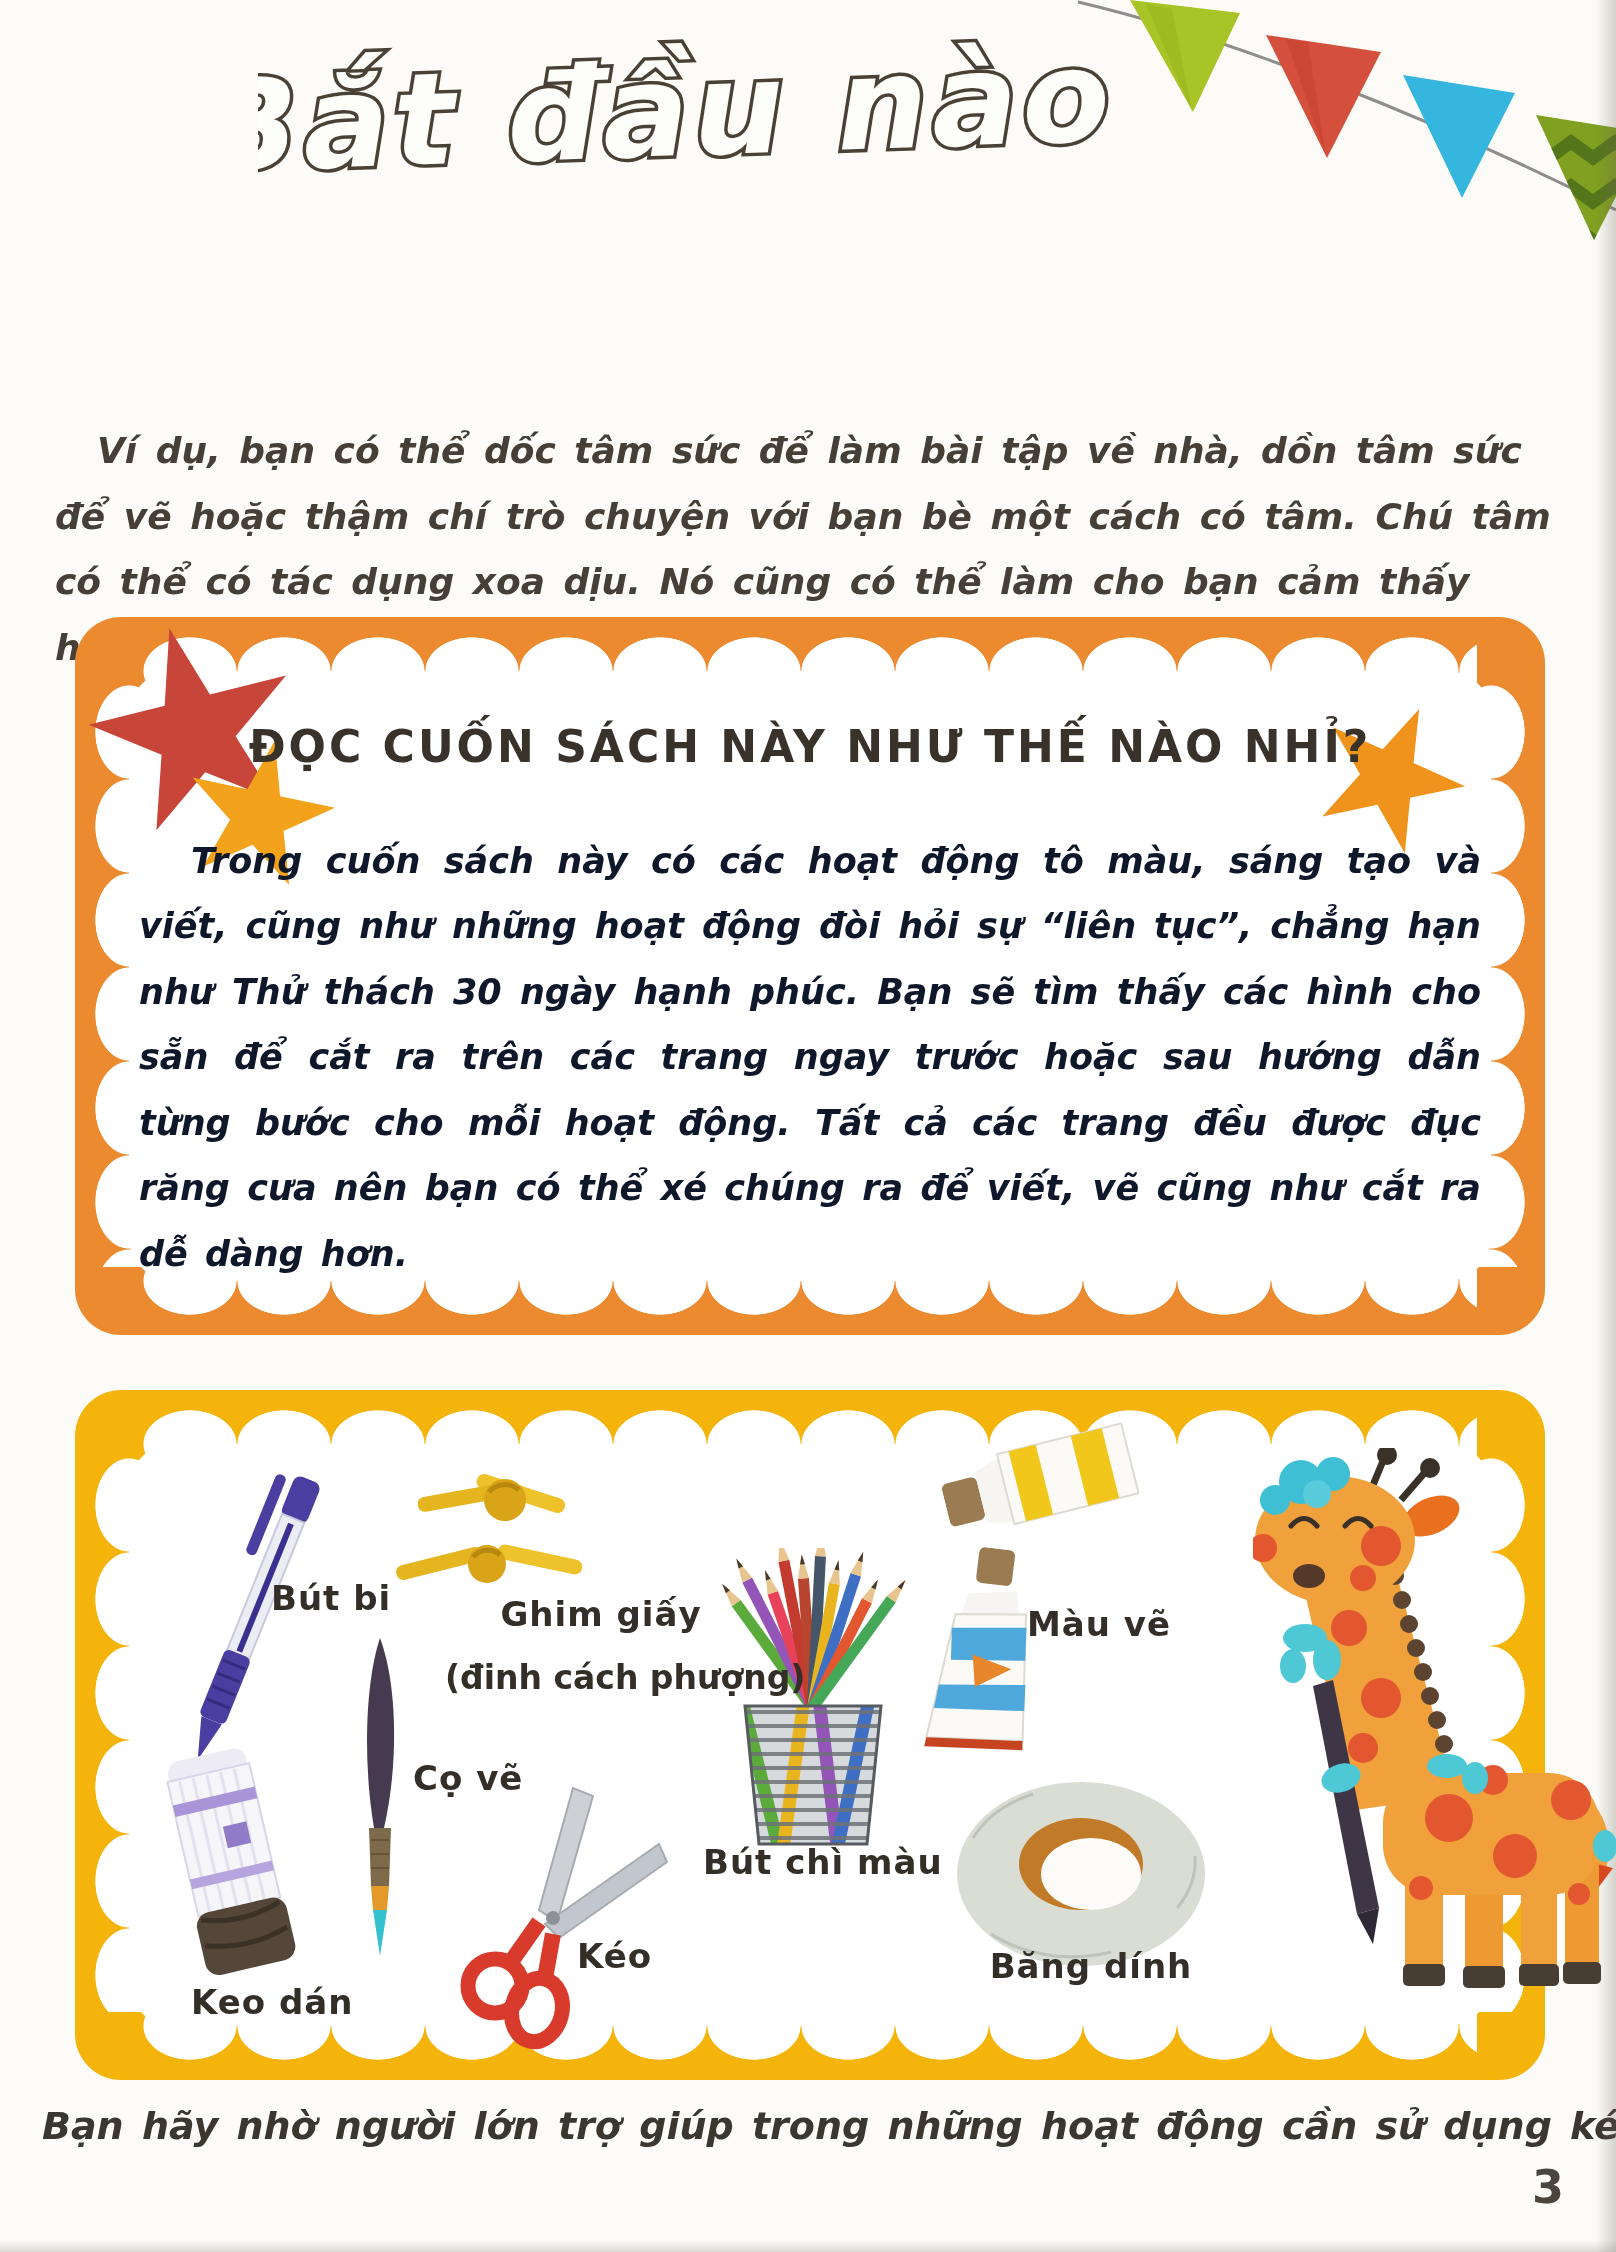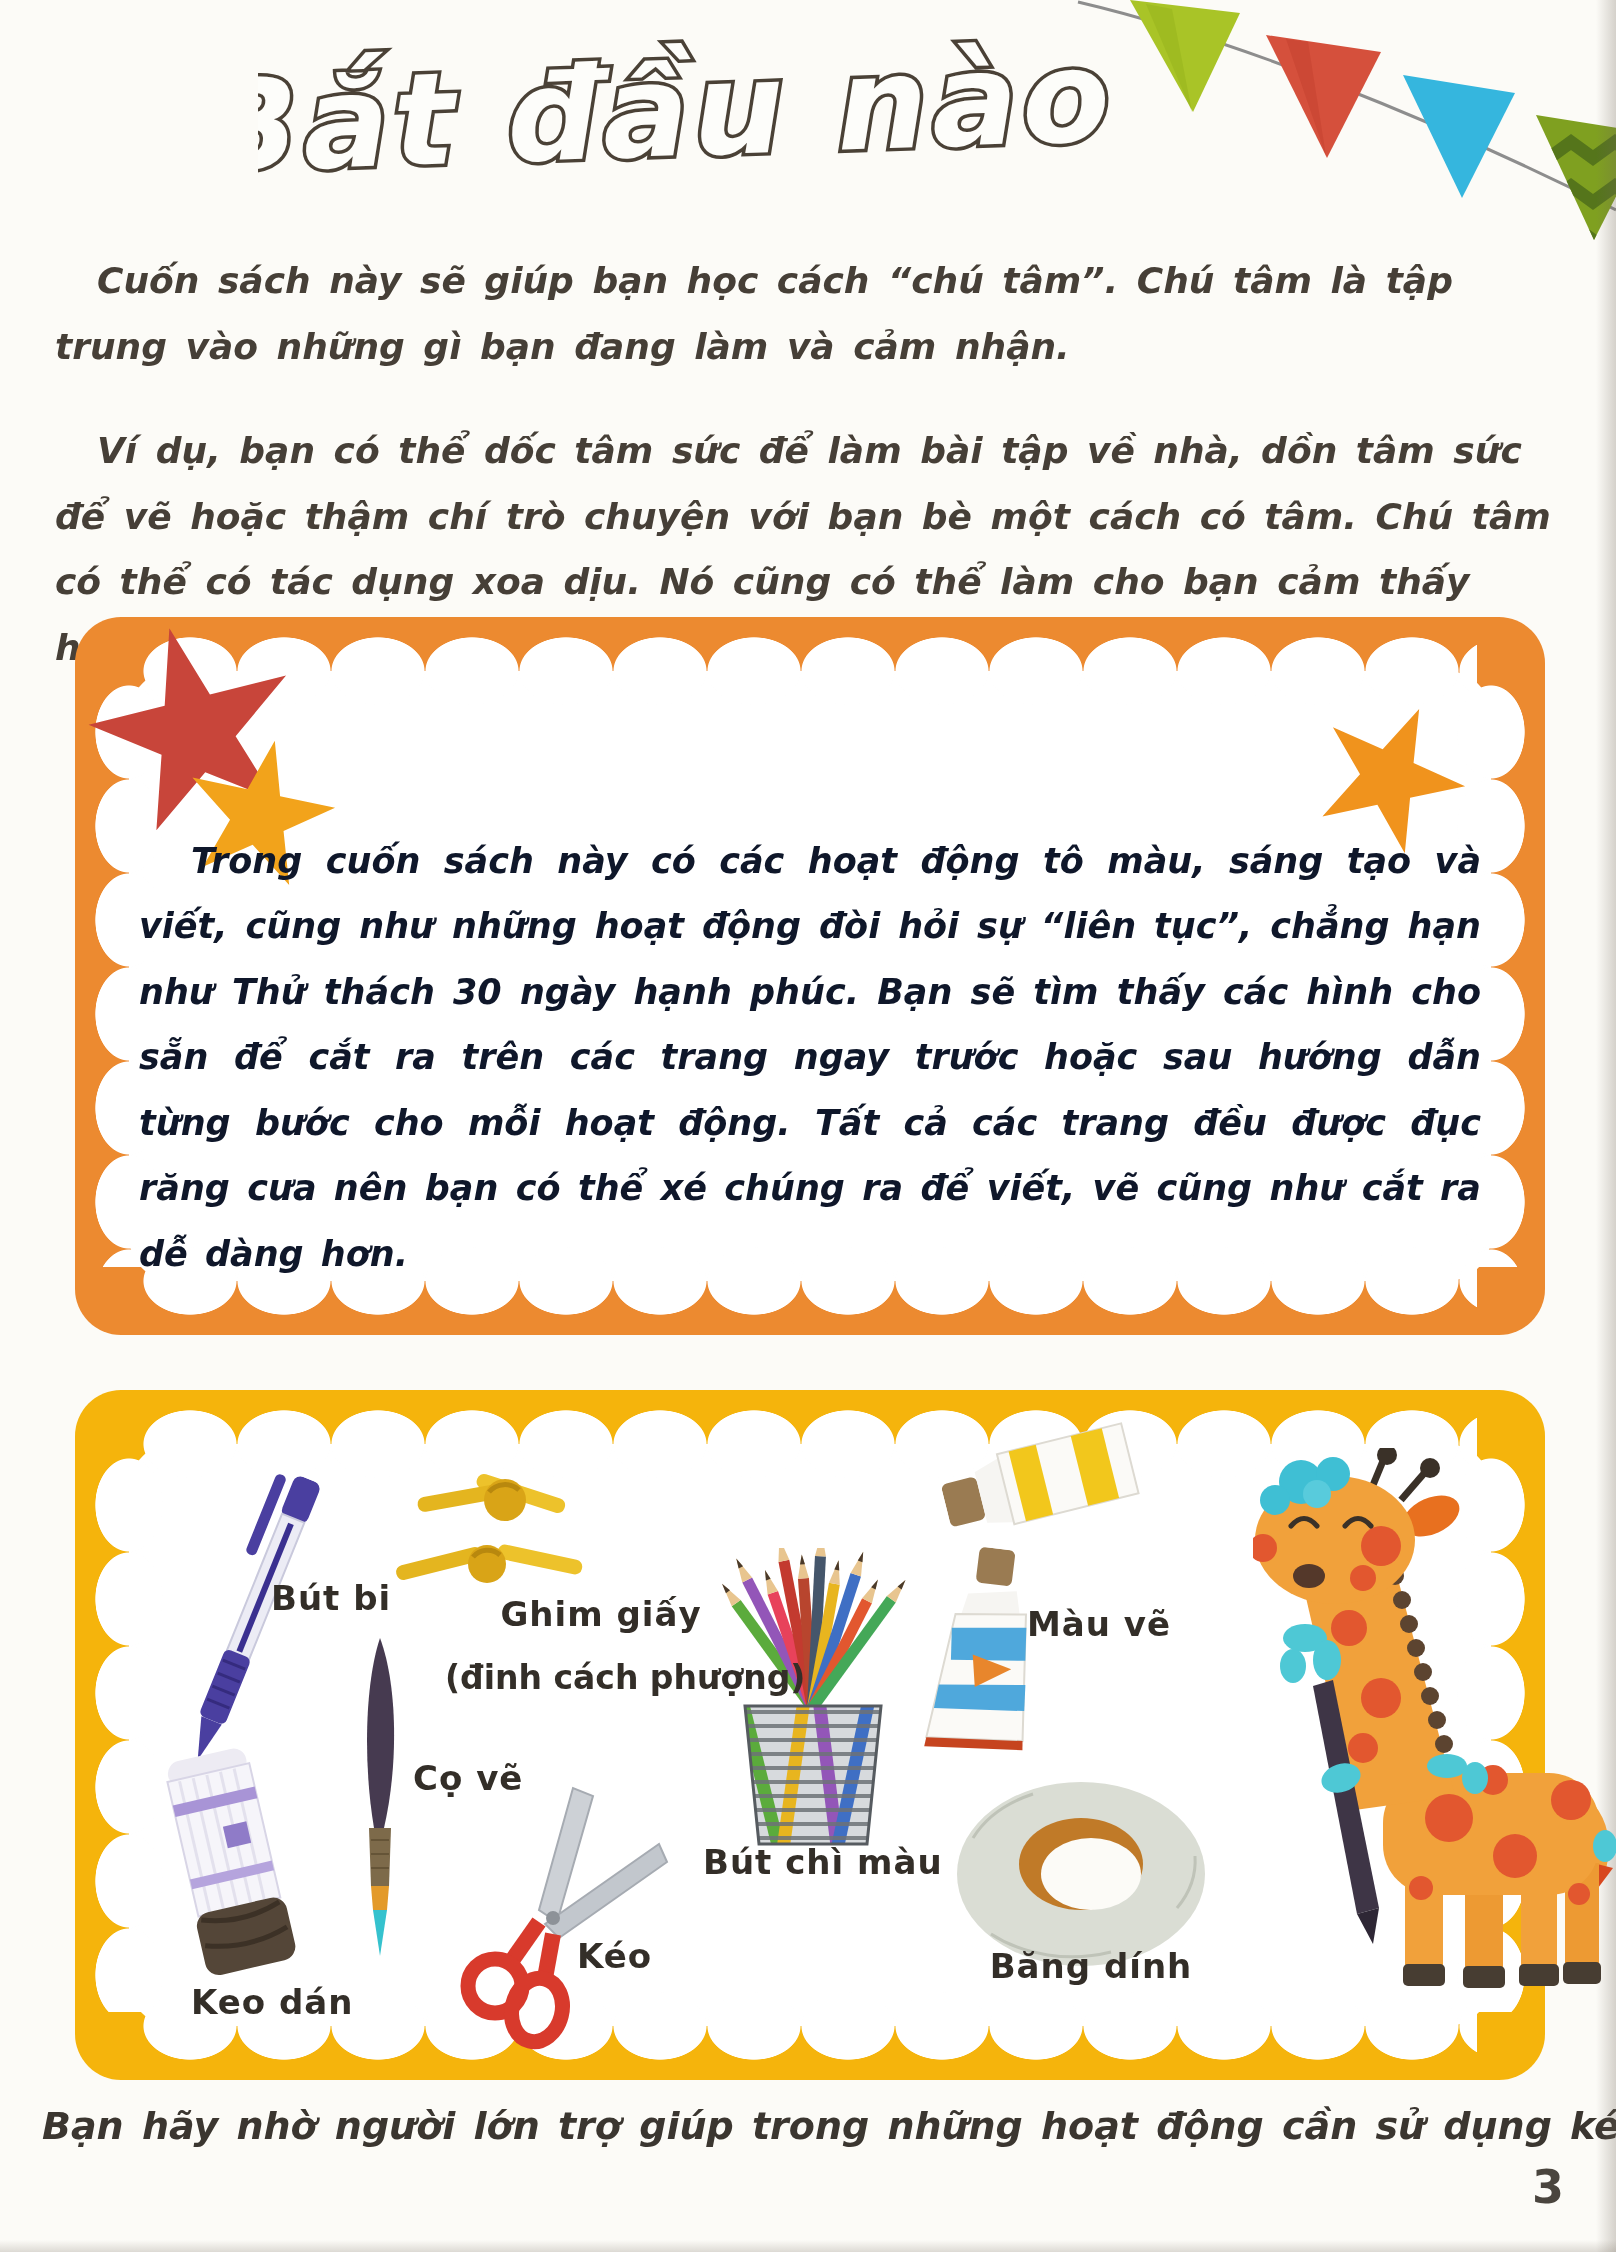--- a/index.html
+++ b/index.html
@@ -105,33 +105,33 @@
       <path d="M455,142 l22,16 l22,-16 l22,16 l22,-16 l22,16 l22,-16"></path>
       <path d="M455,186 l22,16 l22,-16 l22,16 l22,-16 l22,16 l22,-16"></path>
       <path d="M463,230 l22,16 l22,-16 l22,16 l22,-16 l22,16 l22,-16"></path>
     </g>
   </svg>
 
   <svg class="title-svg" viewBox="0 0 910 195">
     <text x="455" y="140" text-anchor="middle" transform="rotate(-2 455 97)">Bắt đầu nào !</text>
   </svg>
 
-  <p class="para para-1">Cuốn sách này sẽ giúp bạn học cách “chú tâm”. Chú tâm là tập trung vào những gì bạn đang làm và cảm nhận.</p>
   <p class="para para-2">Ví dụ, bạn có thể dốc tâm sức để làm bài tập về nhà, dồn tâm sức để vẽ hoặc thậm chí trò chuyện với bạn bè một cách có tâm. Chú tâm có thể có tác dụng xoa dịu. Nó cũng có thể làm cho bạn cảm thấy hạnh phúc hơn.</p>
 
   <div class="big-box how-box">
     <div class="cloud">
       <div class="sc sc-t"></div>
         <div class="sc sc-b"></div>
       <div class="sc sc-l"></div>
         <div class="sc sc-r"></div>
     </div>
     <div class="star star-red"></div>
     <div class="star star-orange-left"></div>
     <div class="star star-orange-right"></div>
+    <div class="how-heading">ĐỌC CUỐN SÁCH NÀY NHƯ THẾ NÀO NHỈ?</div>
     <div class="how-body">Trong cuốn sách này có các hoạt động tô màu, sáng tạo và viết, cũng như những hoạt động đòi hỏi sự “liên tục”, chẳng hạn như Thử thách 30 ngày hạnh phúc. Bạn sẽ tìm thấy các hình cho sẵn để cắt ra trên các trang ngay trước hoặc sau hướng dẫn từng bước cho mỗi hoạt động. Tất cả các trang đều được đục răng cưa nên bạn có thể xé chúng ra để viết, vẽ cũng như cắt ra dễ dàng hơn.</div>
   </div>
 
   <div class="big-box need-box">
     <div class="cloud">
       <div class="sc sc-t"></div>
         <div class="sc sc-b"></div>
       <div class="sc sc-l"></div>
         <div class="sc sc-r"></div>
     </div>

